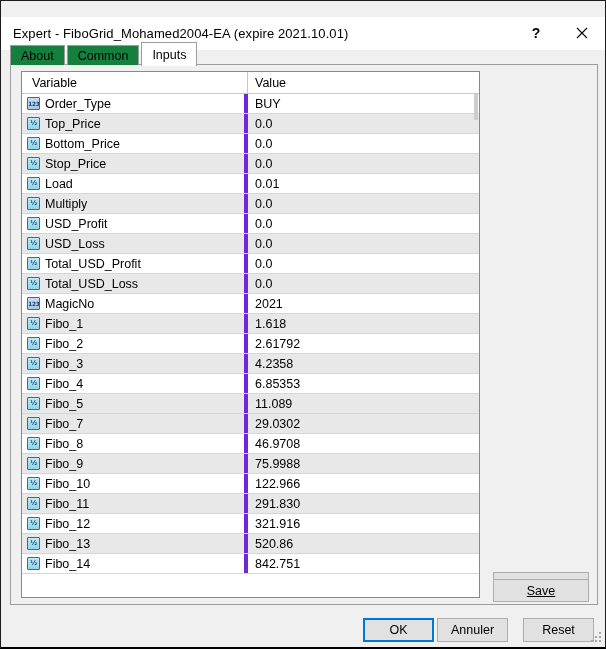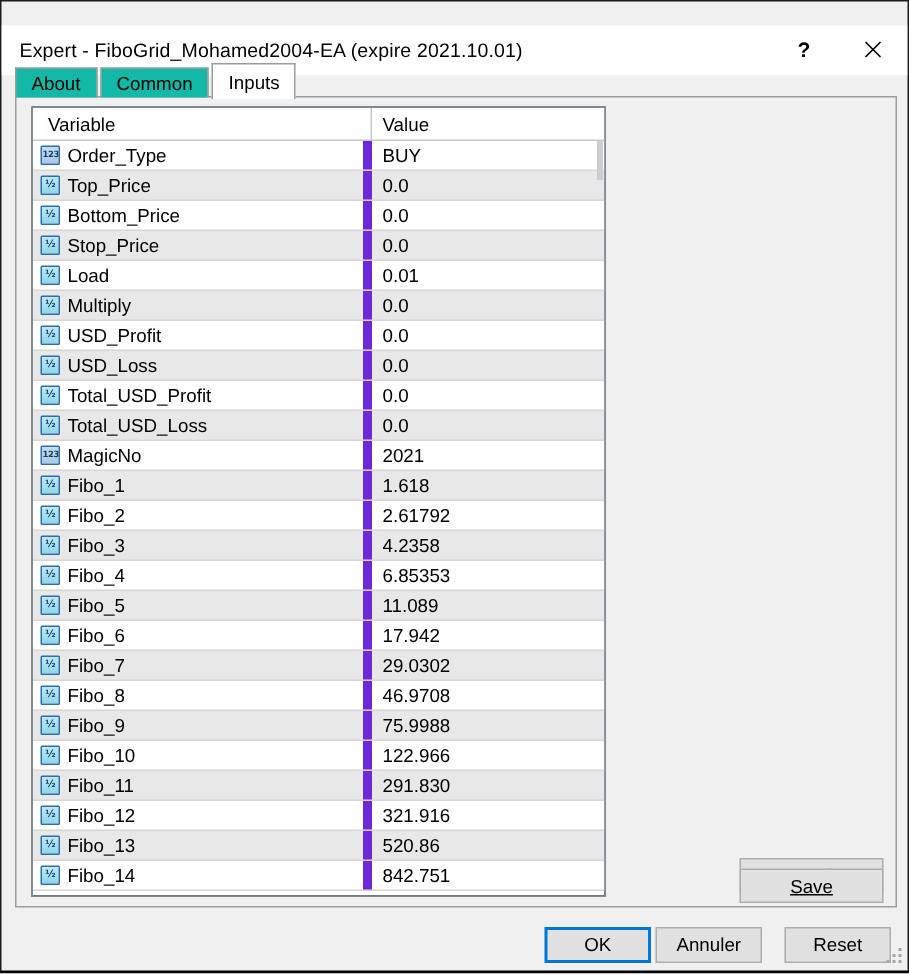--- a/index.html
+++ b/index.html
@@ -69,21 +69,21 @@
     z-index: 4;
   }
   .tab {
     height: 20px;
     padding: 0 10px;
     margin-right: 2px;
     display: flex;
     align-items: center;
     font-size: 12.5px;
     color: #000000;
-    background: #14b8a6;
+    background: #15803d;
     border: 1px solid #9c9c9c;
     border-bottom: none;
     box-sizing: border-box;
     cursor: default;
     white-space: nowrap;
   }
   .tab.active {
     height: 24px;
     background: #ffffff;
     border-color: #9c9c9c;
@@ -103,24 +103,24 @@
     box-sizing: border-box;
     background: #f0f0f0;
     border: 1px solid #9c9c9c;
   }
 
   
   #grid-wrap {
     position: absolute;
     left: 20px;
     top: 70px;
-    width: 383px;
+    width: 459px;
     height: 527px;
     box-sizing: border-box;
-    background: #0f172a;
+    background: #fde047;
     border: 1px solid #7f8c93;
     overflow: hidden;
     z-index: 3;
   }
   #grid {
     position: relative;
     width: 100%;
     height: 100%;
     background: #ffffff;
   }
@@ -137,21 +137,21 @@
     height: 22px;
     background: #ffffff;
     border-bottom: 1px solid #c8c8c8;
   }
   .cell-var {
     width: 226px;
     box-sizing: border-box;
     display: flex;
     align-items: center;
     padding-left: 5px;
-    border-right: 6px solid #6d28d9;
+    border-right: 4px solid #6d28d9;
     font-size: 12.5px;
     color: #000000;
     white-space: nowrap;
     overflow: hidden;
   }
   .row.header .cell-var { border-right: 1px solid #c8c8c8; }
   .cell-val {
     flex: 1;
     box-sizing: border-box;
     display: flex;
@@ -502,31 +502,20 @@
             <div class="cell-var">
               <span class="typeicon t-dbl">
                 <span class="lbl frac">½</span>
               </span>
               <span class="varname">Fibo_5</span>
             </div>
             <div class="cell-val">
               <span>11.089</span>
             </div>
           </div>
-          <div class="row">
-            <div class="cell-var">
-              <span class="typeicon t-dbl">
-                <span class="lbl frac">½</span>
-              </span>
-              <span class="varname">Fibo_6</span>
-            </div>
-            <div class="cell-val">
-              <span>17.942</span>
-            </div>
-          </div>
           <div class="row alt">
             <div class="cell-var">
               <span class="typeicon t-dbl">
                 <span class="lbl frac">½</span>
               </span>
               <span class="varname">Fibo_7</span>
             </div>
             <div class="cell-val">
               <span>29.0302</span>
             </div>

